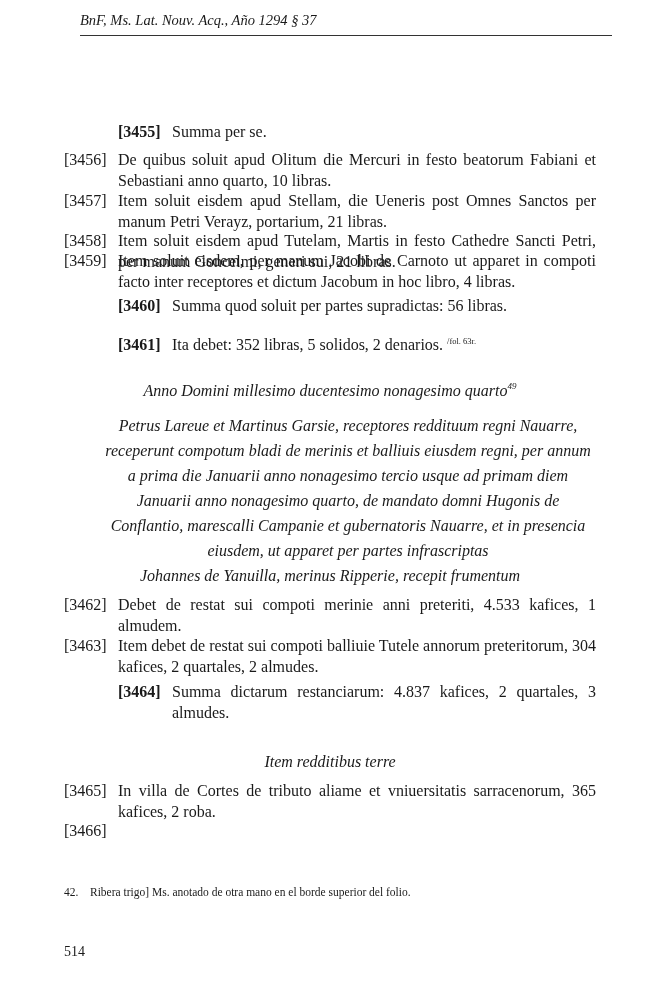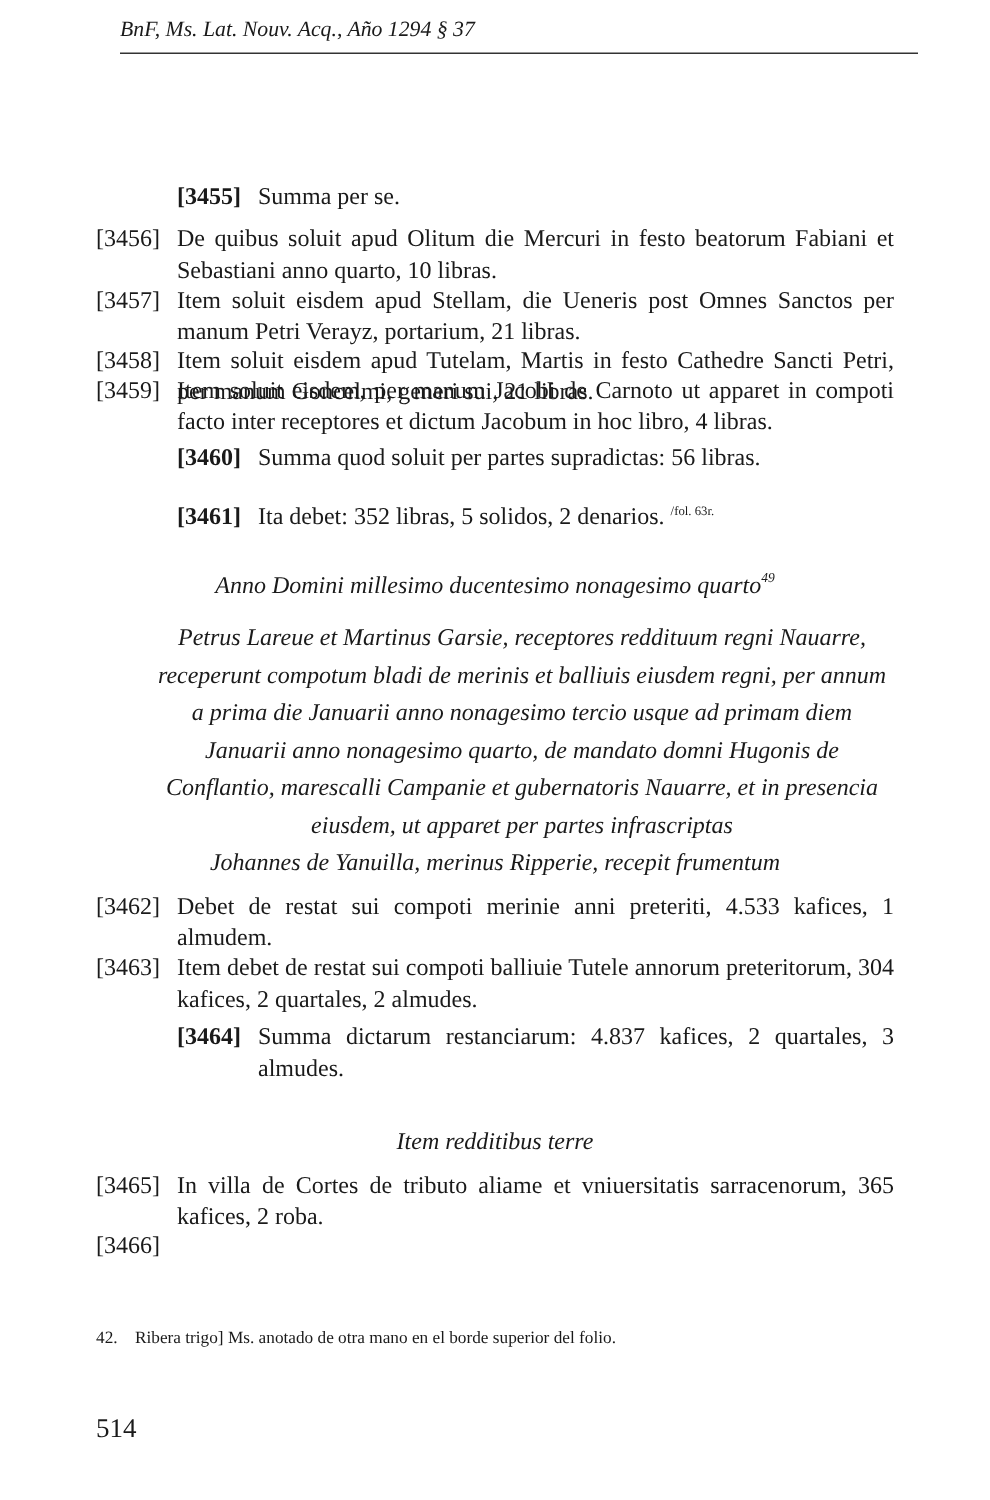--- a/index.html
+++ b/index.html
@@ -82,21 +82,21 @@
       top: 885px;
       width: 532px;
       font-size: 11.5px;
       line-height: 14px;
     }
     .footnote .fn-num { display: inline-block; width: 26px; }
     .page-number {
       position: absolute;
       left: 64px;
       top: 944px;
-      font-size: 18px;
+      font-size: 14px;
       line-height: 16px;
     }
   </style>
 </head>
 <body>
 
 <div class="running-head">BnF, Ms. Lat. Nouv. Acq., Año 1294 § 37</div>
 
 <div class="entry indented" style="top:122px;">
   <span class="num">[3455]</span>

